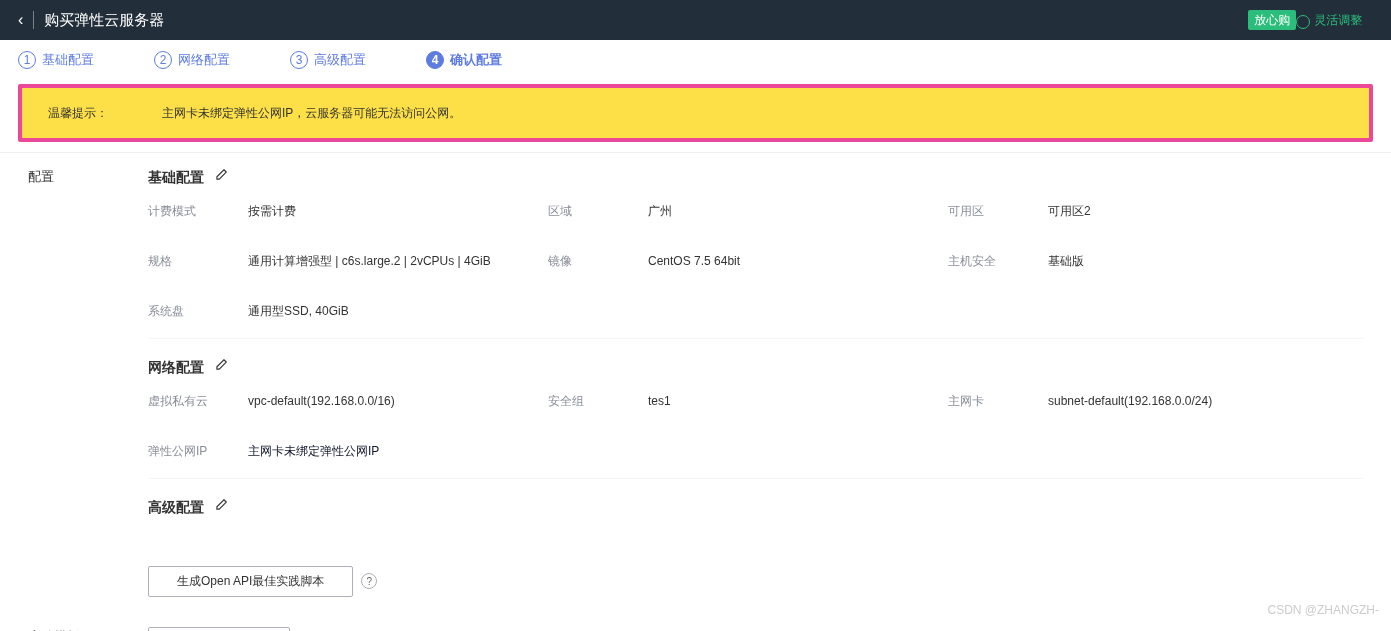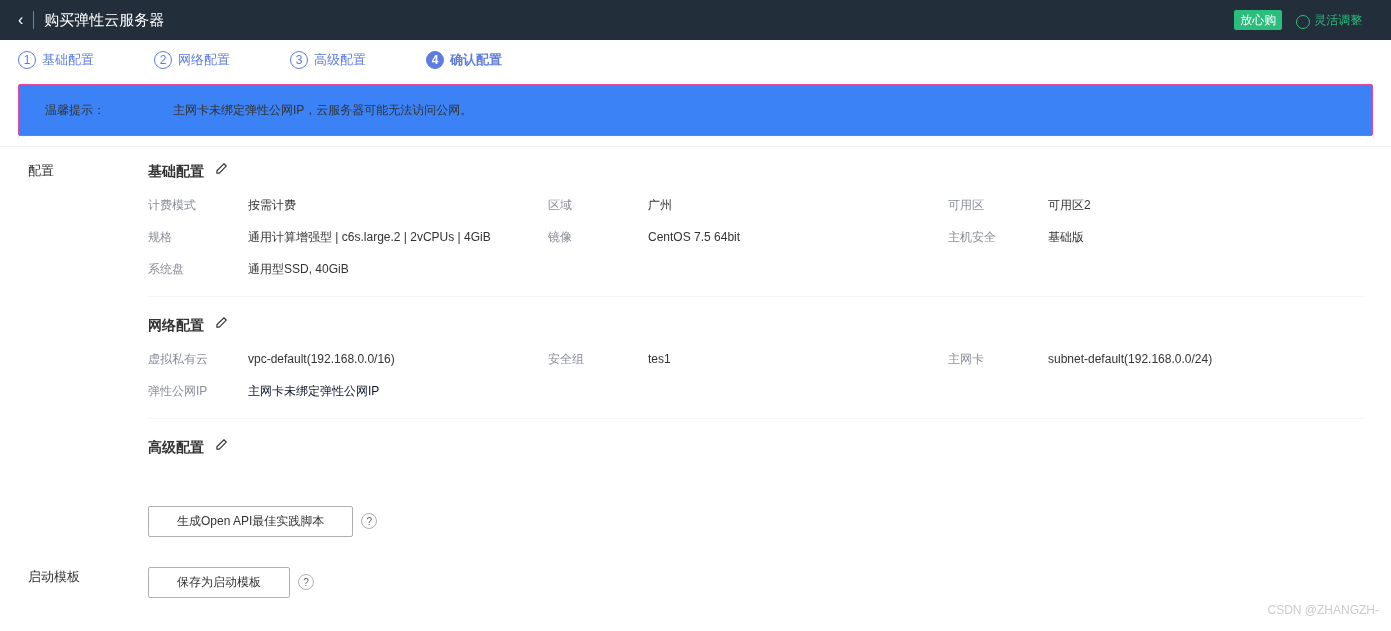--- a/index.html
+++ b/index.html
@@ -2,39 +2,39 @@
 <html><head>
 <meta charset="utf-8">
 <style>
   *{box-sizing:border-box;margin:0;padding:0}
   body{font:12px/1.5 "Microsoft YaHei","PingFang SC",sans-serif;color:#333;background:#fff}
   .header{height:40px;background:#222e3a;display:flex;align-items:center;justify-content:space-between;padding:0 18px;color:#fff}
   .hleft{display:flex;align-items:center;gap:10px}
   .back{font-size:16px;cursor:pointer}
   .vline{width:1px;height:18px;background:rgba(255,255,255,.4)}
   .htitle{font-size:15px;font-weight:400}
-  .hright{display:flex;align-items:center;gap:14px;font-size:12px}
+  .hright{display:flex;align-items:center;font-size:12px}
   .tag-green{background:#2bbd7b;color:#fff;padding:1px 6px;border-radius:2px}
   .adjust{color:#2bbd7b;display:flex;align-items:flex-end;gap:4px}
   .adjust::before{content:"";width:12px;height:12px;border:1.5px solid #2bbd7b;border-radius:50%;display:inline-block;position:relative}
   .adjust::after{content:"✓";color:#2bbd7b;font-size:8px;position:relative;left:-14px}
   .steps{display:flex;gap:60px;padding:10px 18px;background:#fff}
   .step{display:flex;align-items:center;gap:6px;color:#5e7ce0;font-size:13px;cursor:pointer}
   .step .num{width:18px;height:18px;border:1px solid #5e7ce0;border-radius:50%;display:flex;align-items:center;justify-content:center;font-size:12px}
   .step.active .num{background:#5e7ce0;color:#fff;border-color:#5e7ce0}
   .step.active{font-weight:600}
-  .tip{margin:4px 18px 10px;border:1px solid #ec4899;background:#3b82f6;padding:16px 26px;display:flex;gap:68px;color:#333;border-radius:2px}
+  .tip{margin:4px 18px 10px;border:4px solid #ec4899;background:#fde047;padding:16px 26px;display:flex;gap:54px;color:#333;border-radius:2px}
   .tip .lab{color:#333}
   .content{padding:14px 28px;border-top:1px solid #eee}
   .row{display:flex;align-items:flex-start;margin-bottom:10px}
   .side{width:120px;color:#333;font-size:13px;padding-top:0}
   .sec{flex:1}
   .sec-head{display:flex;align-items:center;gap:10px;font-weight:600;font-size:14px;color:#333;margin-bottom:14px}
   .edit-icon{cursor:pointer}
-  .grid{display:grid;grid-template-columns:100px 300px 100px 300px 100px 1fr;row-gap:14px;font-size:12px;color:#333}
+  .grid{display:grid;grid-template-columns:100px 300px 100px 300px 100px 1fr;row-gap:32px;font-size:12px;color:#333}
   .lbl{color:#8a8e99}
   .warn-text{color:#0f172a}
   .divider{height:1px;background:#f5f5f5;margin:18px 0}
   .btn-outline{border:1px solid #adb0b8;background:#fff;padding:6px 28px;border-radius:2px;cursor:pointer;font-size:12px;color:#333}
   .help{width:16px;height:16px;border:1px solid #adb0b8;border-radius:50%;display:inline-flex;align-items:center;justify-content:center;font-size:10px;color:#666;margin-left:8px;cursor:pointer}
   .watermark{position:fixed;right:12px;bottom:12px;color:#ccc;font-size:12px;pointer-events:none}
 </style>
 </head>
 <body>
 

